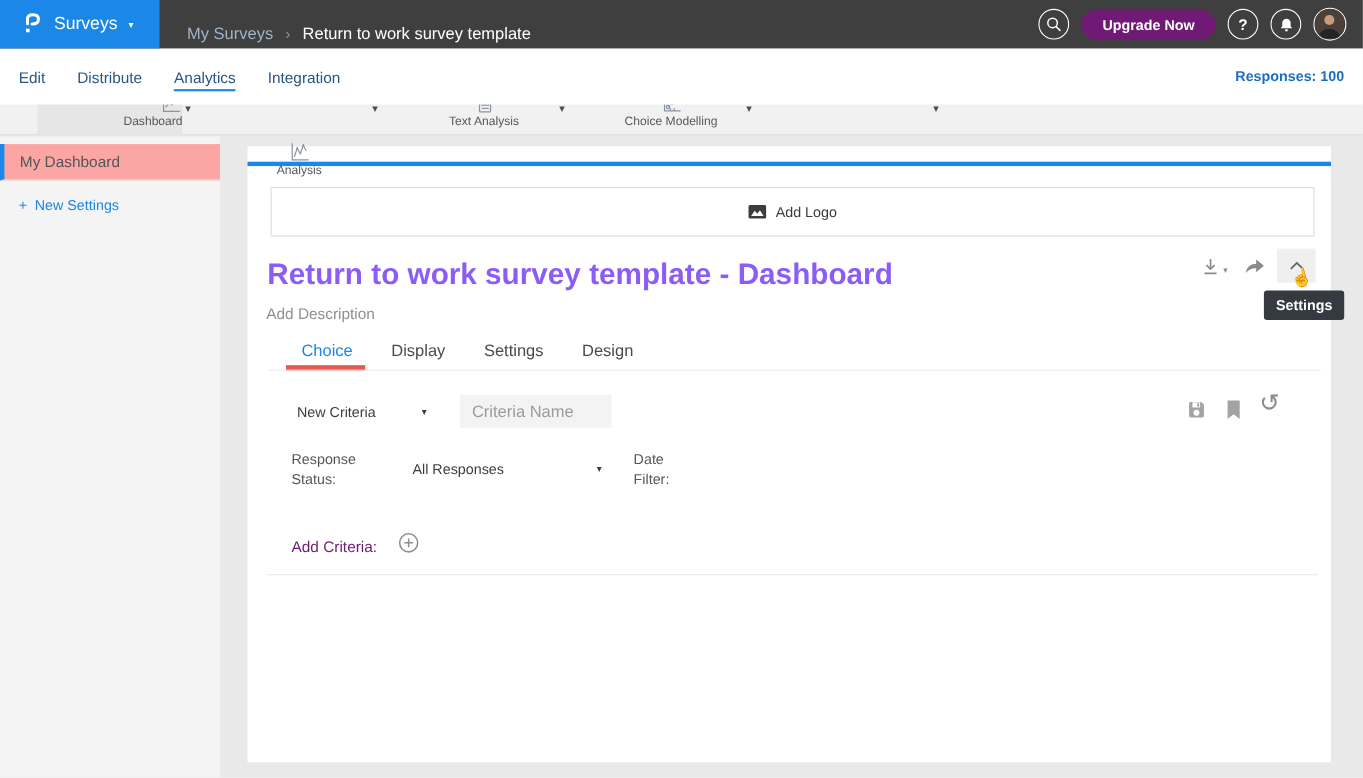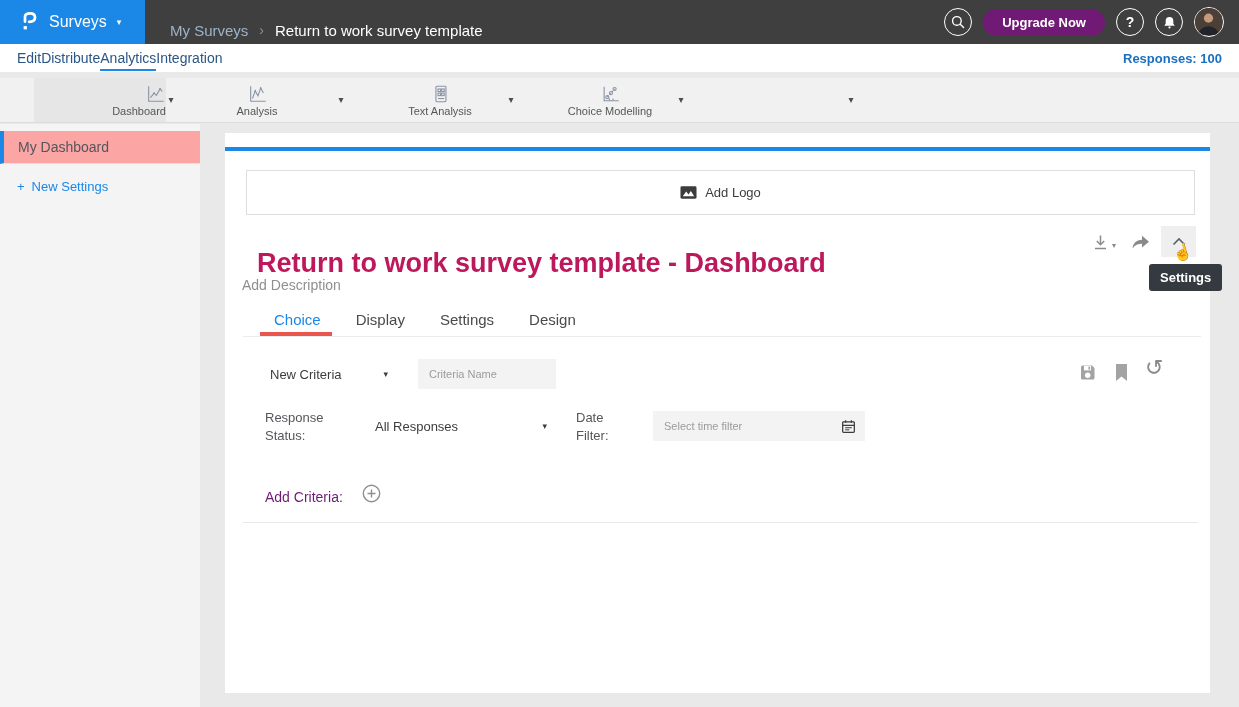--- a/index.html
+++ b/index.html
@@ -15,59 +15,59 @@
   .brand .caret { font-size:9px; margin-left:1px; }
   .crumbs { margin-left:25px; display:flex; align-items:center; gap:11px; font-size:15px; white-space:nowrap;margin-top:16px; }
   .crumb-parent { color:#9db3c8; cursor:pointer; }
   .crumb-sep { color:#8f8f8f; font-size:14px; }
   .crumb-current { color:#fff; }
   .top-actions { margin-left:auto; display:flex; align-items:center; gap:11px; padding-right:15px; }
   .circle-btn { width:28px; height:28px; border-radius:50%; border:1.5px solid #fff; background:transparent; display:flex; align-items:center; justify-content:center; color:#fff; font-size:14px; font-weight:bold; cursor:pointer; padding:0; font-family:"Liberation Sans",sans-serif; }
   .upgrade { height:27px; border:none; border-radius:14px; background:#701a75; color:#fff; font-weight:bold; font-size:13px; padding:0 19px; cursor:pointer; font-family:"Liberation Sans",sans-serif; }
   .avatar { width:30px; height:30px; border-radius:50%; border:1.5px solid #fff; overflow:hidden; background:#39322c; cursor:pointer; }
   
-  .surveynav { position:absolute; top:44px; left:0; width:100%; height:28px; background:#fff; display:flex; align-items:center; padding:0 17px; font-size:14px; z-index:25; }
+  .surveynav { position:absolute; top:44px; left:0; width:100%; height:51px; background:#fff; display:flex; align-items:center; padding:0 17px; gap:29px; font-size:14px; z-index:25; }
   .snav-tab { color:#2a5585; cursor:pointer; padding:5px 0 3px; border-bottom:2px solid transparent; }
   .snav-tab.active { border-bottom-color:#1b87e6; }
   .responses { margin-left:auto; color:#1b6fc0; font-size:13px; font-weight:bold; }
   
   .toolstrip { position:absolute; top:78px; left:0; width:100%; height:45px; background:#f1f1f1; border-bottom:1px solid #dcdcdc; z-index:20; }
   .toolgroup { position:absolute; top:0; width:132px; height:44px; display:flex; flex-direction:column; align-items:center; justify-content:center; cursor:pointer; }
   .toolgroup.active { background:#e6e6e6; }
   .toolgroup .tlabel { font-size:11px; color:#55575b; margin-top:1px; }
   .toolcaret { position:absolute; top:12px; width:16px; height:20px; color:#4d4d4d; font-size:10px; text-align:center; line-height:20px; cursor:pointer; }
   
   .sidebar { position:absolute; top:124px; left:0; width:200px; height:583px; background:#f4f4f4; z-index:10; }
   .sb-item { margin-top:7px; height:33px; background:#fca5a5; border-left:4px solid #1b87e6; border-bottom:1px solid #e2e2e2; display:flex; align-items:center; padding-left:14px; font-size:14px; color:#54565a; cursor:pointer; }
   .sb-new { margin-top:15px; padding-left:17px; color:#1b87e6; font-size:13px; display:flex; align-items:center; gap:7px; cursor:pointer; }
   
   .panel { position:absolute; left:225px; top:133px; width:985px; height:560px; background:#fff; z-index:5; }
   .blue-bar { position:absolute; top:14px; left:0; right:0; height:4px; background:#1b87e6; }
   .logo-box { position:absolute; top:37px; left:21px; right:15px; height:45px; border:1px solid #dddddd; display:flex; align-items:center; justify-content:center; gap:8px; font-size:13px; color:#3c3c3c; cursor:pointer; }
-  .page-title { position:absolute; left:17px; top:100px; font-size:27px; font-weight:600; color:#be185d; margin:15px; cursor:text; }
+  .page-title { position:absolute; left:17px; top:100px; font-size:27px; font-weight:600; color:#8b5cf6; margin:1px; cursor:text; }
   .desc { position:absolute; left:17px; top:144px; font-size:14px; color:#8f8f8f; cursor:text; }
   .icon-btn { position:absolute; background:transparent; border:none; padding:0; cursor:pointer; display:flex; align-items:center; }
   .dl-btn { left:866px; top:100px; }
   .dl-caret { font-size:8px; color:#8a8a8a; margin:6px 0 0 2px; }
   .share-btn { left:905px; top:99px; }
   .chev-btn { left:936px; top:93px; width:35px; height:31px; background:#efefef; justify-content:center; }
   .hand { position:absolute; left:948px; top:110px; font-size:16px; color:#3c3c3c; transform:rotate(-14deg); z-index:8; }
   .tooltip { position:absolute; left:924px; top:131px; height:27px; padding:0 11px; background:#343a40; border-radius:3px; color:#fff; font-size:13px; font-weight:bold; display:flex; align-items:center; z-index:8; }
   
   .ptabs { position:absolute; left:17px; top:178px; display:flex; gap:35px; font-size:15px; padding-left:32px; }
   .ptab { color:#4a4a4a; cursor:pointer; }
   .ptab.active { color:#1b87e6; }
   .ptab-underline { position:absolute; left:35px; top:199px; width:72px; height:5px; background:#e9564e; }
   .ptab-border { position:absolute; left:18px; top:203px; width:958px; height:1px; background:#ececec; }
   
   .fakeselect { position:absolute; height:30px; display:flex; align-items:center; justify-content:space-between; font-size:13px; color:#3c3c3c; cursor:pointer; }
   .fakeselect .caret { font-size:9px; color:#3c3c3c; }
   .sel-criteria { left:45px; top:226px; width:118px; }
   .sel-responses { left:150px; top:278px; width:172px; }
-  .txt-input { background:#f3f3f3; border:none; height:30px; font-size:11px; color:#15803d; padding:0 11px; font-family:"Liberation Sans",sans-serif; }
+  .txt-input { background:#f3f3f3; border:none; height:30px; font-size:15px; color:#15803d; padding:0 11px; font-family:"Liberation Sans",sans-serif; }
   .txt-input::placeholder { color:#9b9b9b; }
   .in-criteria { position:absolute; left:193px; top:226px; width:138px; }
   .date-wrap { position:absolute; left:428px; top:278px; width:212px; height:30px; background:#f3f3f3; display:flex; align-items:center; }
   .date-wrap input { flex:1; background:transparent; height:30px; }
   .date-wrap .cal { margin-right:9px; cursor:pointer; display:flex; }
   .form-label { position:absolute; font-size:13px; color:#54565a; line-height:18px; }
   .lab-response { left:40px; top:276px; width:64px; }
   .lab-date { left:351px; top:276px; width:44px; }
   .lab-add { left:40px; top:355px; font-size:14px; color:#701a75; }
   .plus-btn { left:136px; top:350px; }
@@ -142,21 +142,21 @@
         <path d="M3.5 2.5 V19 H20"></path>
         <path d="M5.5 15 L9.5 10 L12 12.5 L16 5.5 L18.5 8"></path>
         <circle cx="9.5" cy="10" r="1" fill="#8a93a3" stroke="none"></circle>
         <circle cx="16" cy="5.5" r="1" fill="#8a93a3" stroke="none"></circle>
       </svg>
     </span>
     <span class="tlabel">Dashboard</span>
   </div>
   <span class="toolcaret" style="left:163px;">▾</span>
 
-  <div class="toolgroup" style="left:191px;">
+  <div class="toolgroup" style="left:206px;margin-top:44px;">
     <span style="display:flex;">
       <svg width="21" height="20" viewBox="0 0 22 22" fill="none" stroke="#8a93a3" stroke-width="1.2">
         <path d="M3.5 2.5 V19 H20"></path>
         <path d="M5.5 16 L8.5 7.5 L11.5 13 L14.5 4.5 L17.5 10"></path>
         <circle cx="8.5" cy="7.5" r="1" fill="#8a93a3" stroke="none"></circle>
         <circle cx="14.5" cy="4.5" r="1" fill="#8a93a3" stroke="none"></circle>
       </svg>
     </span>
     <span class="tlabel">Analysis</span>
   </div>
@@ -286,30 +286,20 @@
     <span>↺</span>
   </button>
 
   <div class="form-label lab-response">Response Status:</div>
   <div class="fakeselect sel-responses">
     <span>All Responses</span>
     <span class="caret">▾</span>
   </div>
 
   <div class="form-label lab-date">Date Filter:</div>
-  <div class="date-wrap">
-    <input class="txt-input" placeholder="Select time filter" style="">
-    <span class="cal">
-      <svg width="15" height="15" viewBox="0 0 18 18" fill="none" stroke="#3c3c3c" stroke-width="1.5">
-        <rect x="2" y="3.5" width="14" height="12.5" rx="1"></rect>
-        <path d="M5.5 1.5 v3 M12.5 1.5 v3 M2 7.5 h14"></path>
-        <path d="M5 10.5 h8 M5 13 h5" stroke-width="1.2"></path>
-      </svg>
-    </span>
-  </div>
 
   <div class="form-label lab-add">Add Criteria:</div>
   <button class="icon-btn plus-btn">
     <span style="display:flex;">
       <svg width="21" height="21" viewBox="0 0 21 21" fill="none" stroke="#8f8f8f" stroke-width="1.4">
         <circle cx="10.5" cy="10.5" r="8.2"></circle>
         <path d="M10.5 6.5 v8 M6.5 10.5 h8"></path>
       </svg>
     </span>
   </button>

